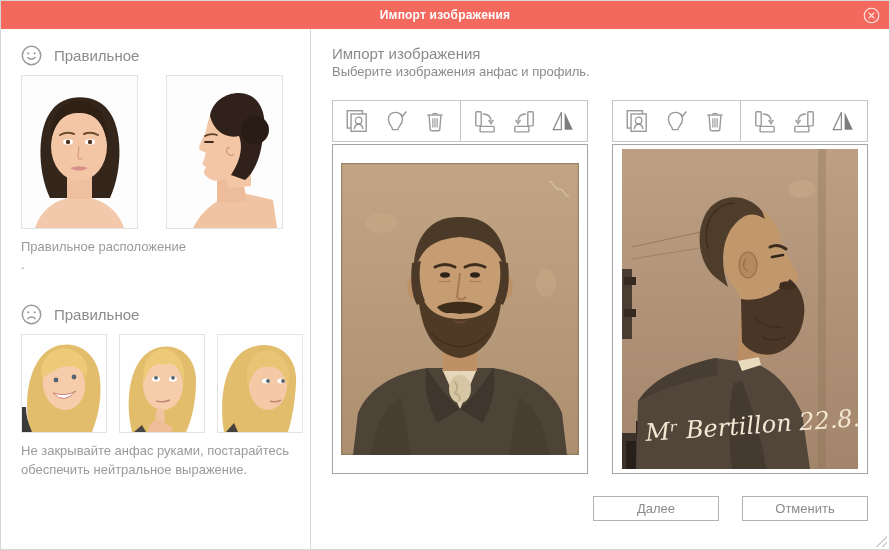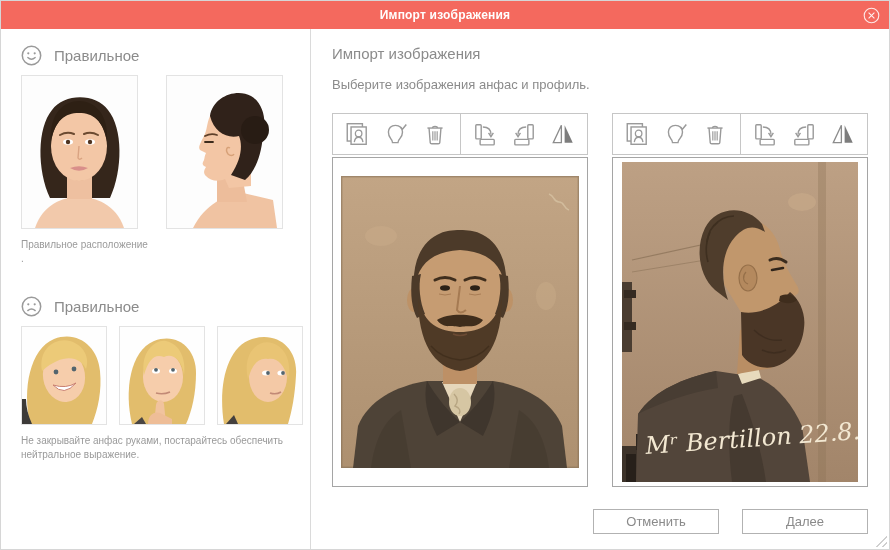--- a/index.html
+++ b/index.html
@@ -23,27 +23,27 @@
               border-right:1px solid #dadada; }
 
   .section-head { display:flex; align-items:center; gap:12px; margin-bottom:9px; }
   .section-label { font-size:15px; color:#8b8b8b; }
 
   .photo-row { display:flex; gap:28px; }
   .photo-row-small { display:flex; gap:12px; }
   .photo-frame { border:1px solid #e3e3e3; background:#fff; overflow:hidden; flex:0 0 auto; }
   .photo-frame svg { display:block; }
 
-  .caption { font-size:10px; color:#9a9a9a; line-height:1.4; margin-top:9px; }
+  .caption { font-size:13px; color:#9a9a9a; line-height:1.4; margin-top:9px; }
   .caption-gap { margin-bottom:30px; }
 
   
   .right-col { flex:1; padding:16px 21px 0 21px; }
   .main-heading { font-size:15px; color:#8b8b8b; font-weight:normal; }
-  .main-sub { font-size:13px; color:#8b8b8b; margin-top:15px; }
+  .main-sub { font-size:13px; color:#8b8b8b; margin-top:2px; }
 
   .panels { display:flex; gap:24px; margin-top:21px; }
   .panel-col { width:256px; }
 
   .toolbar { height:42px; border:1px solid #c6c6c6; display:flex; align-items:center;
              justify-content:space-evenly; background:#fff; }
   .tool-btn { width:30px; height:30px; display:flex; align-items:center; justify-content:center;
               cursor:pointer; }
   .tool-sep { width:1px; align-self:stretch; background:#c6c6c6; }
 
@@ -398,20 +398,20 @@
               <path d="M140 188 Q152 194 164 188" stroke="#392a1c" stroke-width="1.4" fill="none" opacity="0.7"></path>
               <path d="M158 134 C166 131 172 133 175 138 C169 143 162 141 157 139 Z" fill="#3f2d1d"></path>
 
               <text x="24" y="292" font-family="DejaVu Serif, serif" font-style="italic" font-size="24" fill="#f3e8d2" transform="rotate(-4 24 292)">Mʳ Bertillon 22.8.1900</text>
             </svg>
           </div>
         </div>
       </div>
 
       <div class="button-row">
+        <button class="dlg-btn">Далее</button>
         <button class="dlg-btn">Отменить</button>
-        <button class="dlg-btn">Далее</button>
       </div>
     </div>
   </div>
 
   <div class="resize-grip"></div>
 </div>
 
 </body></html>

